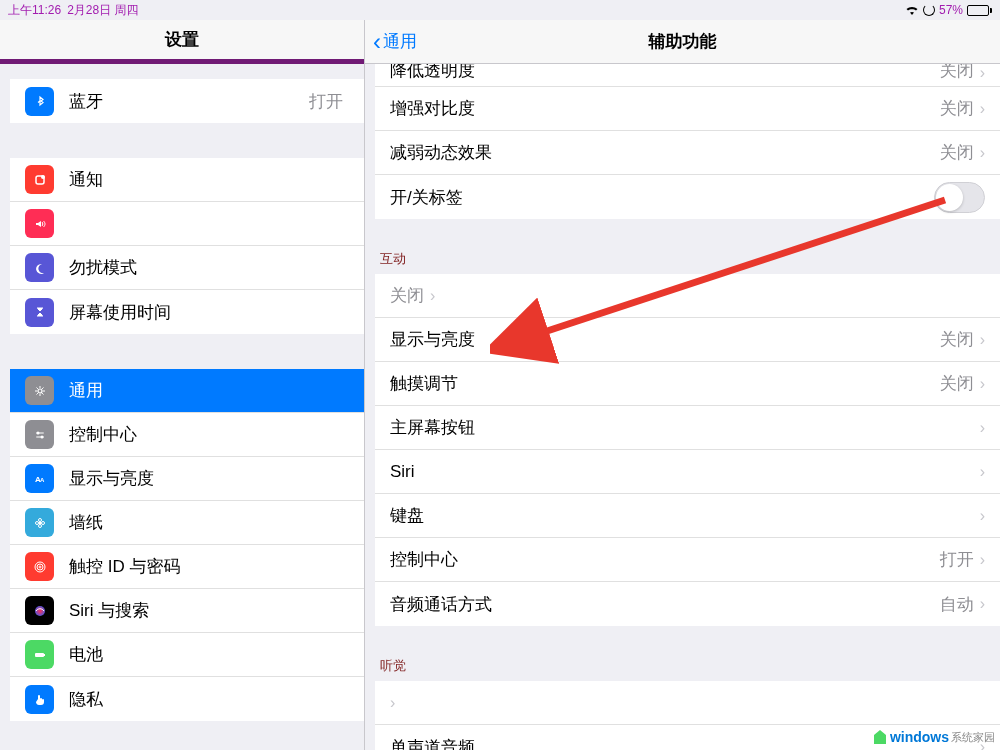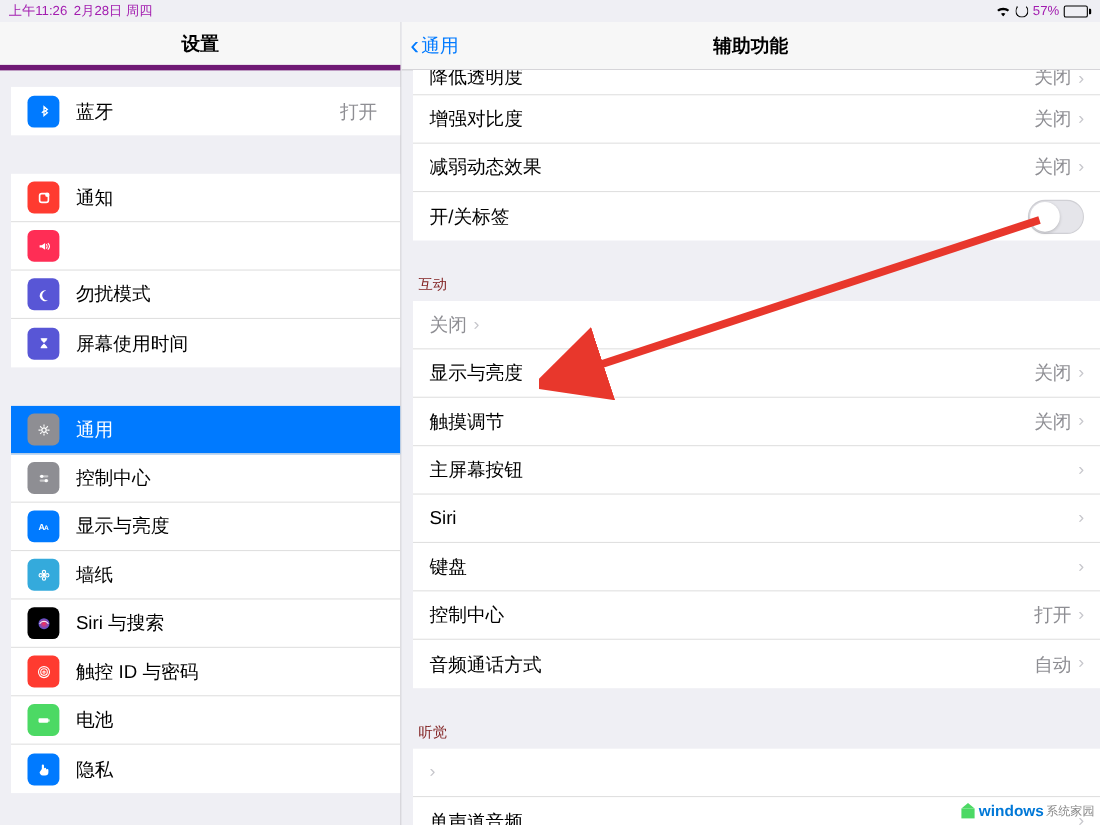--- a/index.html
+++ b/index.html
@@ -226,50 +226,50 @@
                 <circle cx="7" cy="4" r="1.5" fill="none" stroke="#fff"></circle>
                 <circle cx="7" cy="10" r="1.5" fill="none" stroke="#fff"></circle>
                 <circle cx="4" cy="7" r="1.5" fill="none" stroke="#fff"></circle>
                 <circle cx="10" cy="7" r="1.5" fill="none" stroke="#fff"></circle>
               </svg>
             </div>
       <span class="row-label">墙纸</span>
 
     </div>
           <div class="row ">
-      <div class="icon-box" style="background:#000">
-              <svg width="14" height="14" viewBox="0 0 14 14">
-                <defs>
-                  <radialGradient id="sg">
-                    <stop offset="0" stop-color="#ff2d55"></stop>
-                    <stop offset="1" stop-color="#5856d6"></stop>
-                  </radialGradient>
-                </defs>
-                <circle cx="7" cy="7" r="5" fill="url(#sg)"></circle>
-                <path d="M3 7c2-3 6-3 8 0" stroke="#fff" fill="none"></path>
-              </svg>
-            </div>
-      <span class="row-label">Siri 与搜索</span>
-
-    </div>
-          <div class="row ">
       <div class="icon-box" style="background:#ff3b30">
               <svg width="14" height="14" viewBox="0 0 14 14">
                 <defs>
                   <radialGradient id="sg">
                     <stop offset="0" stop-color="#ff2d55"></stop>
                     <stop offset="1" stop-color="#5856d6"></stop>
                   </radialGradient>
                 </defs>
                 <circle cx="7" cy="7" r="5" fill="none" stroke="#fff"></circle>
                 <circle cx="7" cy="7" r="3" fill="none" stroke="#fff"></circle>
                 <circle cx="7" cy="7" r="1" fill="none" stroke="#fff"></circle>
               </svg>
             </div>
       <span class="row-label">触控 ID 与密码</span>
+
+    </div>
+          <div class="row ">
+      <div class="icon-box" style="background:#000">
+              <svg width="14" height="14" viewBox="0 0 14 14">
+                <defs>
+                  <radialGradient id="sg">
+                    <stop offset="0" stop-color="#ff2d55"></stop>
+                    <stop offset="1" stop-color="#5856d6"></stop>
+                  </radialGradient>
+                </defs>
+                <circle cx="7" cy="7" r="5" fill="url(#sg)"></circle>
+                <path d="M3 7c2-3 6-3 8 0" stroke="#fff" fill="none"></path>
+              </svg>
+            </div>
+      <span class="row-label">Siri 与搜索</span>
 
     </div>
           <div class="row ">
       <div class="icon-box" style="background:#4cd964">
               <svg width="14" height="14" viewBox="0 0 14 14">
                 <defs>
                   <radialGradient id="sg">
                     <stop offset="0" stop-color="#ff2d55"></stop>
                     <stop offset="1" stop-color="#5856d6"></stop>
                   </radialGradient>

